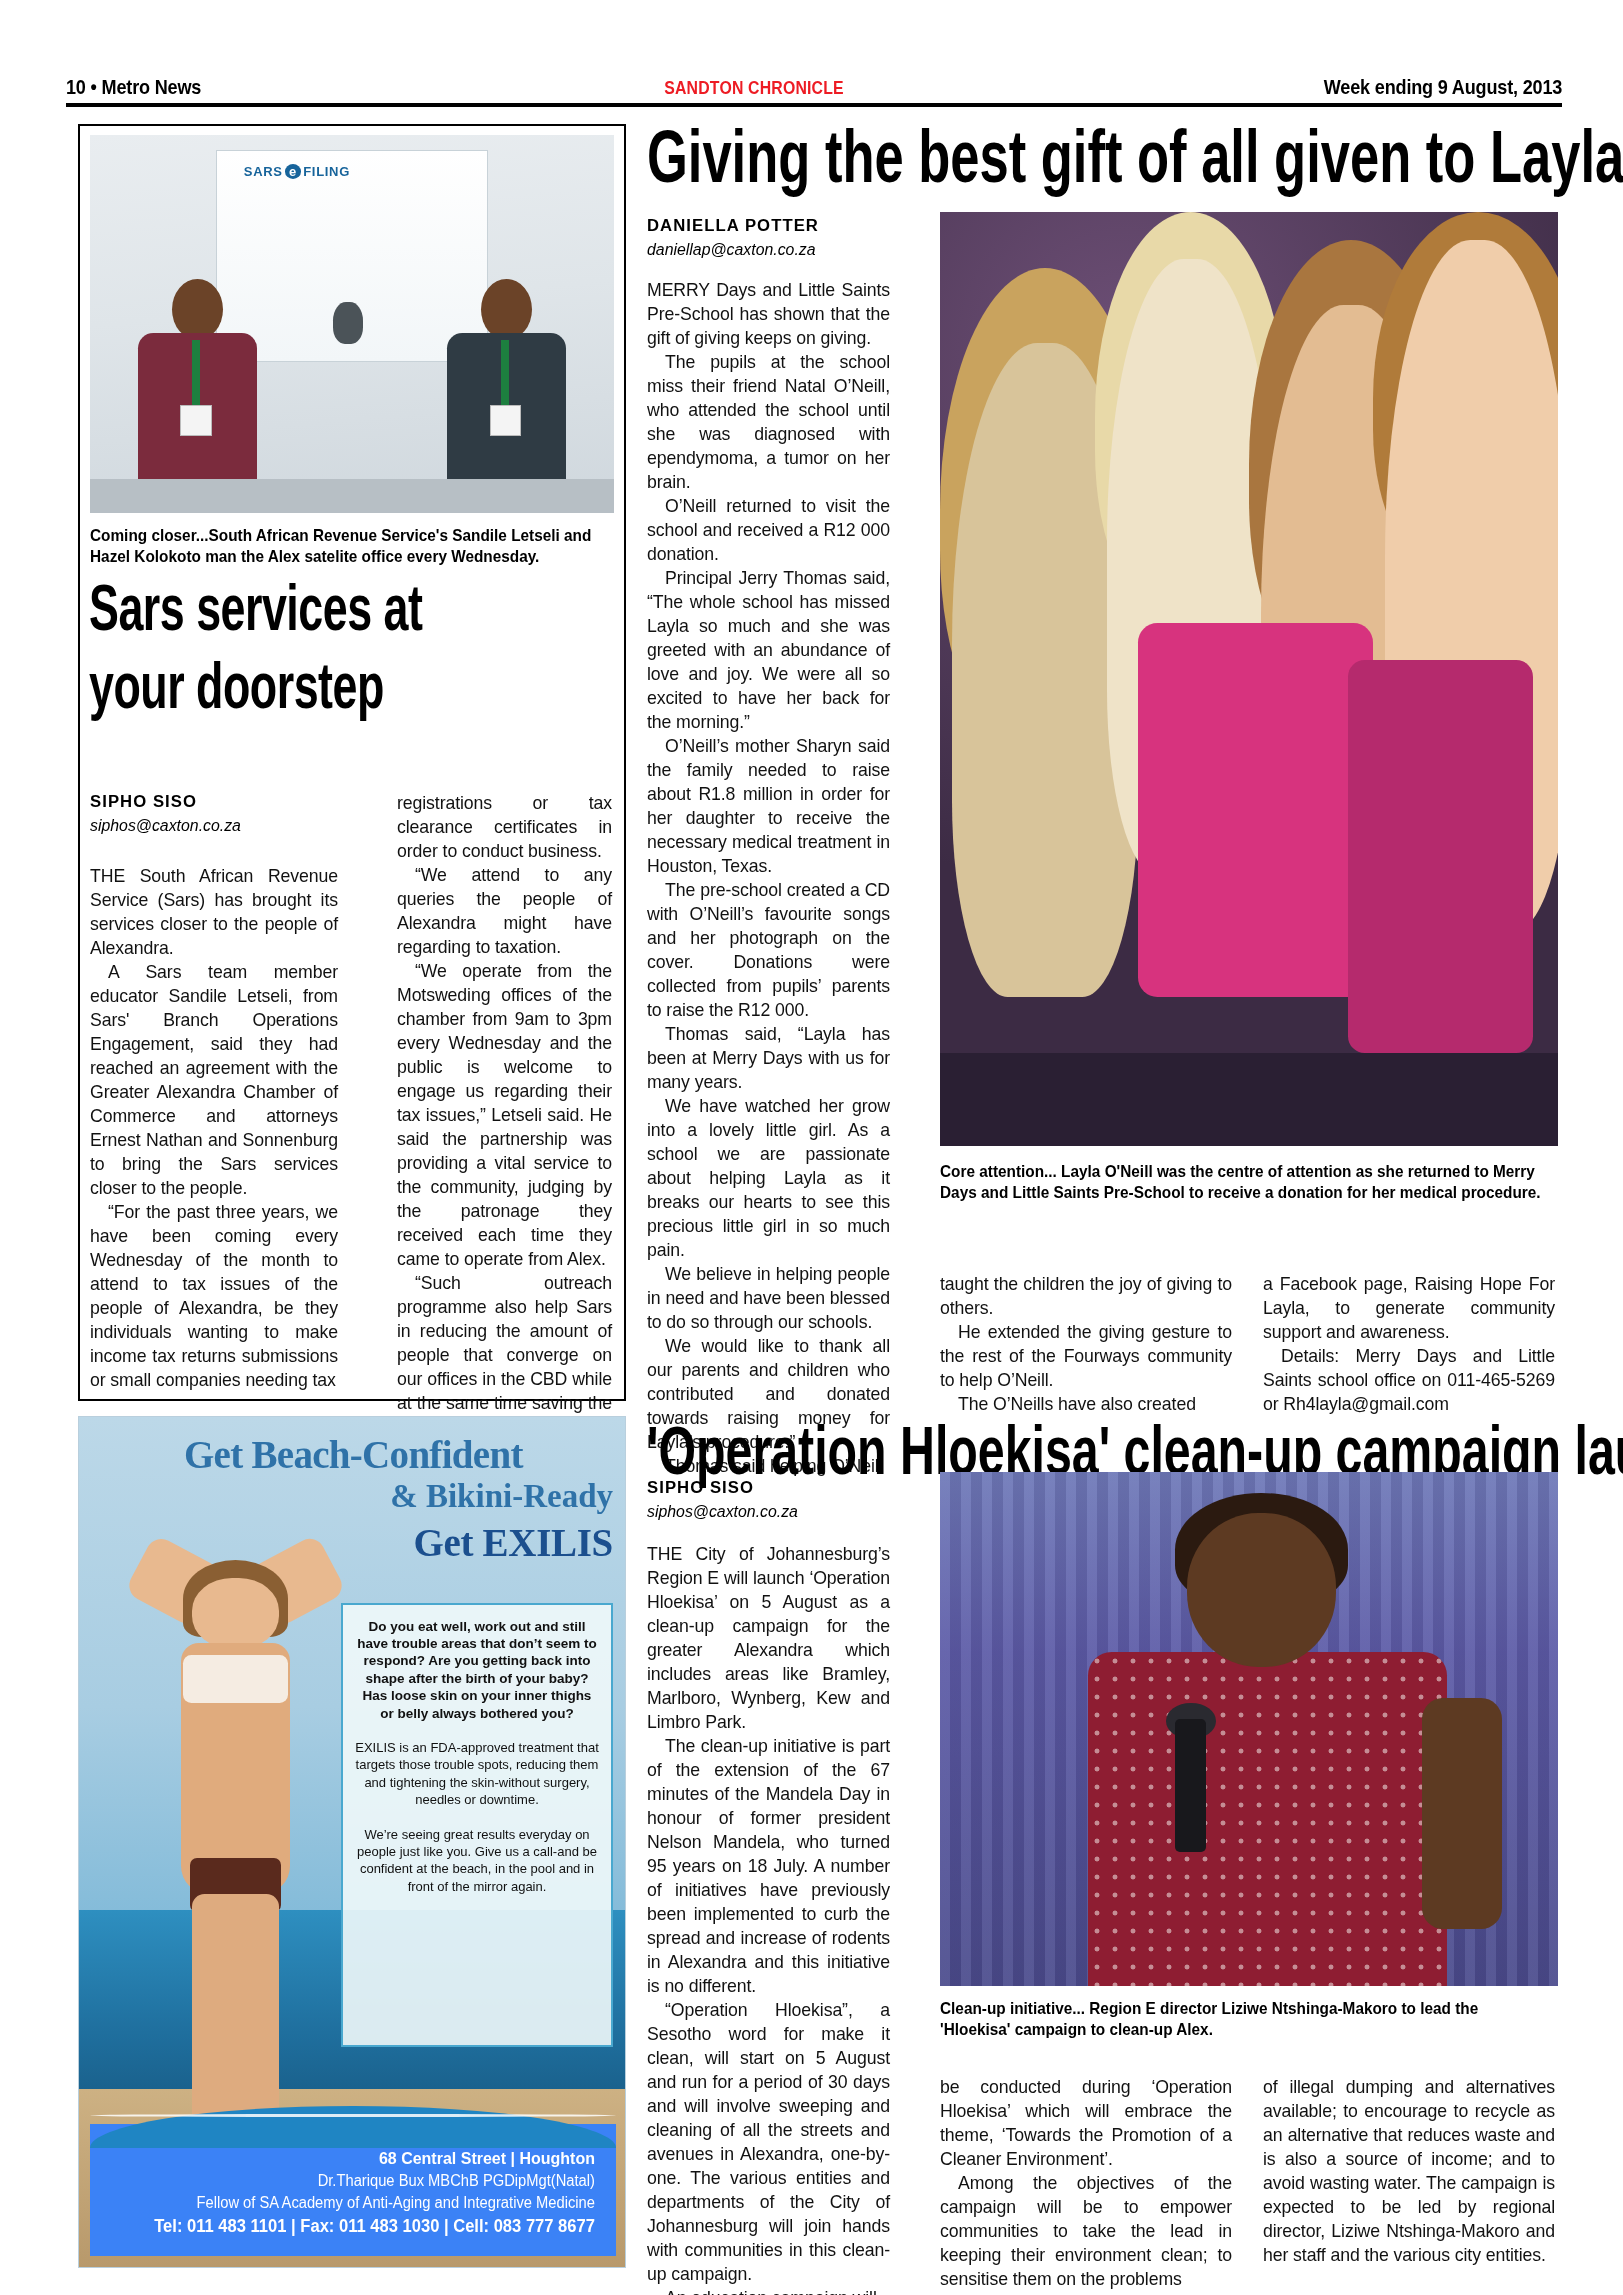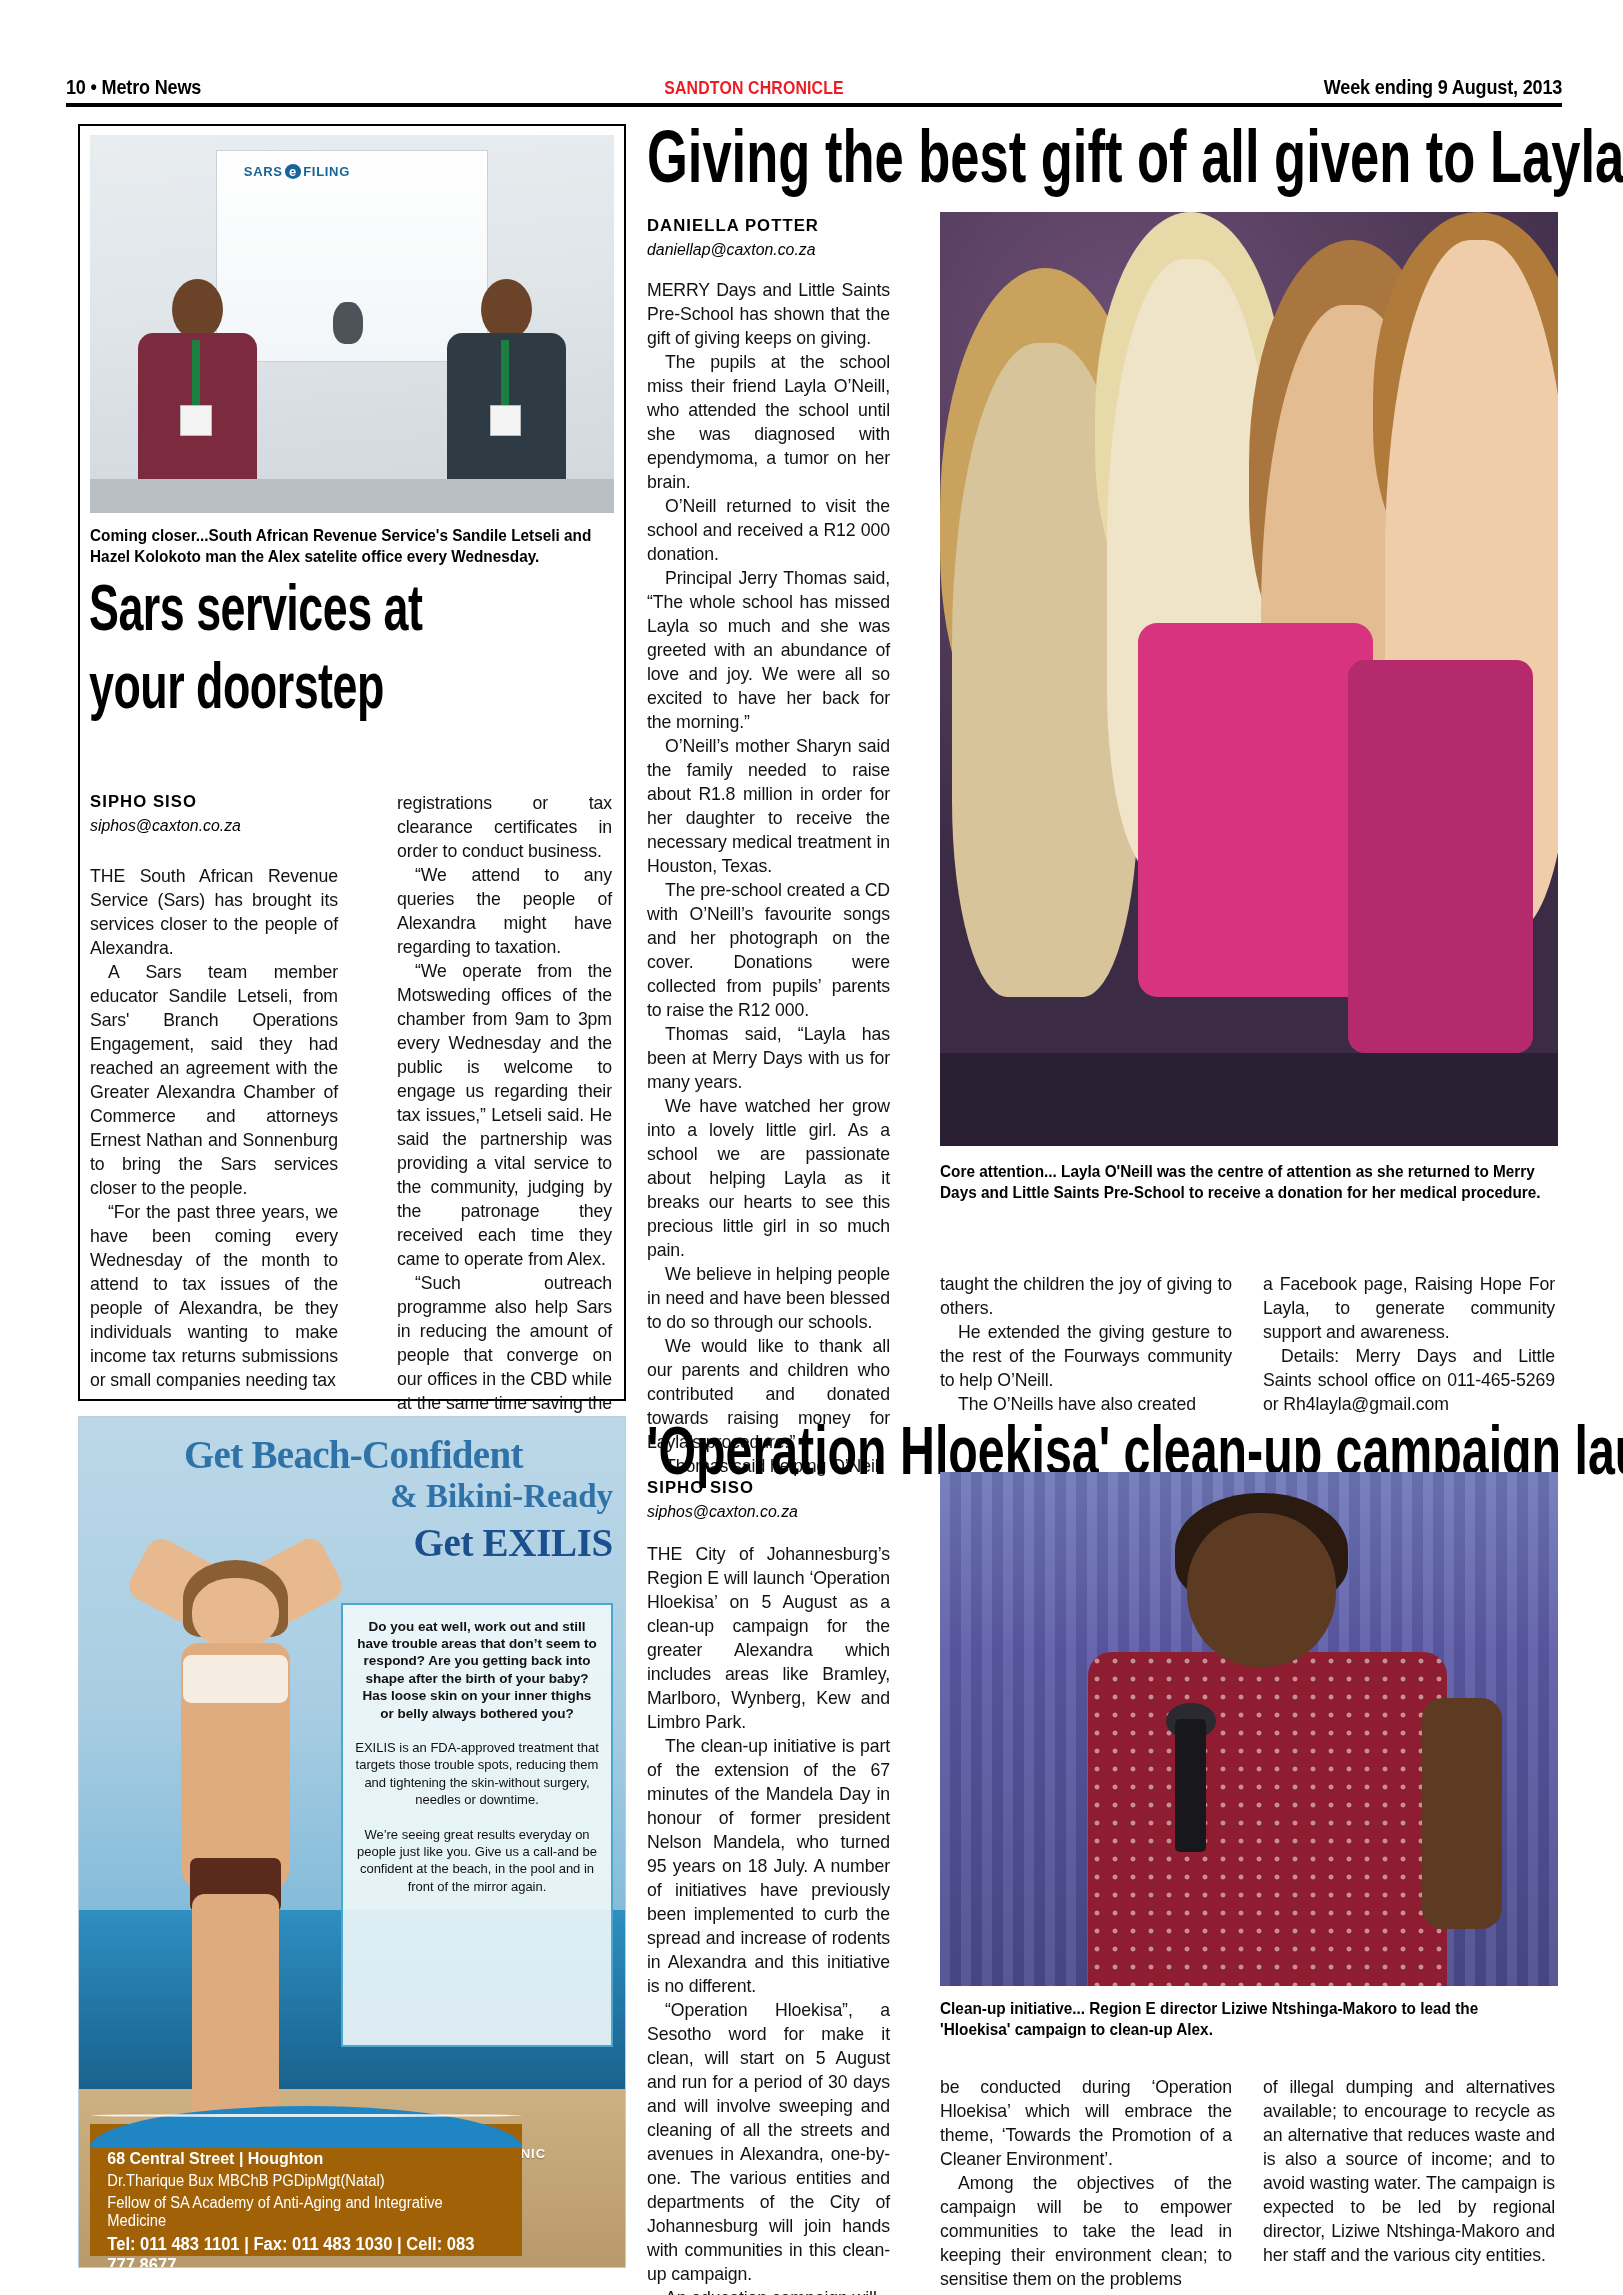--- a/index.html
+++ b/index.html
@@ -216,22 +216,22 @@
   .ad-logo-mark { width:44px; height:51px; position:relative; }
   .alm-head { position:absolute; left:38%; top:0; width:24%; height:22%; background:#2f7fba; border-radius:50%; }
   .alm-body { position:absolute; left:8%; top:24%; width:84%; height:50%; background:#2f7fba;
      clip-path: polygon(50% 0%, 100% 40%, 82% 58%, 50% 34%, 18% 58%, 0% 40%); }
   .alm-base { position:absolute; left:16%; bottom:0; width:68%; height:24%; background:#2f7fba;
      clip-path: polygon(50% 0%, 100% 100%, 0% 100%); }
   .ad-logo-txt { color:#fff; font-weight:bold; line-height:1.05; text-shadow:0 0.7px 1.4px rgba(0,0,0,.35); }
   .ad-logo-txt .l1 { font-size:21px; letter-spacing:0.7px; }
   .ad-logo-txt .l2 { font-size:13px; letter-spacing:1px; }
   .ad-footer {
-    position:absolute; left:11px; bottom:11px; width:432px; height:132px;
-    background:#a16207; color:#fff; text-align:left;
+    position:absolute; left:11px; bottom:11px; width:526px; height:132px;
+    background:#3b82f6; color:#fff; text-align:right;
     padding-top:23.6px;
   }
   .ad-wave {
     position:absolute; left:0; top:-18px; width:100%; height:42px;
     background:#1f85c3; border-radius:50% 50% 0 0 / 100% 100% 0 0;
   }
   .ad-wave2 {
     position:absolute; left:0; top:-9.7px; width:100%; height:2.8px; background:#fff; opacity:.85;
     border-radius:50%;
   }
@@ -303,21 +303,21 @@
 
   <div class="hl layla-hl">Giving the best gift of all given to Layla</div>
 
   <div class="layla-by">
     <div class="byline-name">DANIELLA POTTER</div>
     <div class="byline-mail">daniellap@caxton.co.za</div>
   </div>
 
   <div class="layla-c1 body-col">
     <p class="noind">MERRY Days and Little Saints Pre-School has shown that the gift of giving keeps on giving.</p>
-    <p>The pupils at the school miss their friend Layla O’Neill, who attended the school until she was diagnosed with ependymoma, a tumor on her brain.</p>
+    <p>The pupils at the school miss their friend Natal O’Neill, who attended the school until she was diagnosed with ependymoma, a tumor on her brain.</p>
     <p>O’Neill returned to visit the school and received a R12 000 donation.</p>
     <p>Principal Jerry Thomas said, “The whole school has missed Layla so much and she was greeted with an abundance of love and joy. We were all so excited to have her back for the morning.”</p>
     <p>O’Neill’s mother Sharyn said the family needed to raise about R1.8 million in order for her daughter to receive the necessary medical treatment in Houston, Texas.</p>
     <p>The pre-school created a CD with O’Neill’s favourite songs and her photograph on the cover. Donations were collected from pupils’ parents to raise the R12 000.</p>
     <p>Thomas said, “Layla has been at Merry Days with us for many years.</p>
     <p>We have watched her grow into a lovely little girl.  As a school we are passionate about helping Layla  as it breaks our hearts to see this precious little girl in so much pain.</p>
     <p>We believe in helping people in need and have been blessed to do so through our schools.</p>
     <p>We would like to thank all our parents and children who contributed and donated towards raising money for Layla’s procedure.”</p>
     <p>Thomas said helping O’Neill</p>
   </div>

